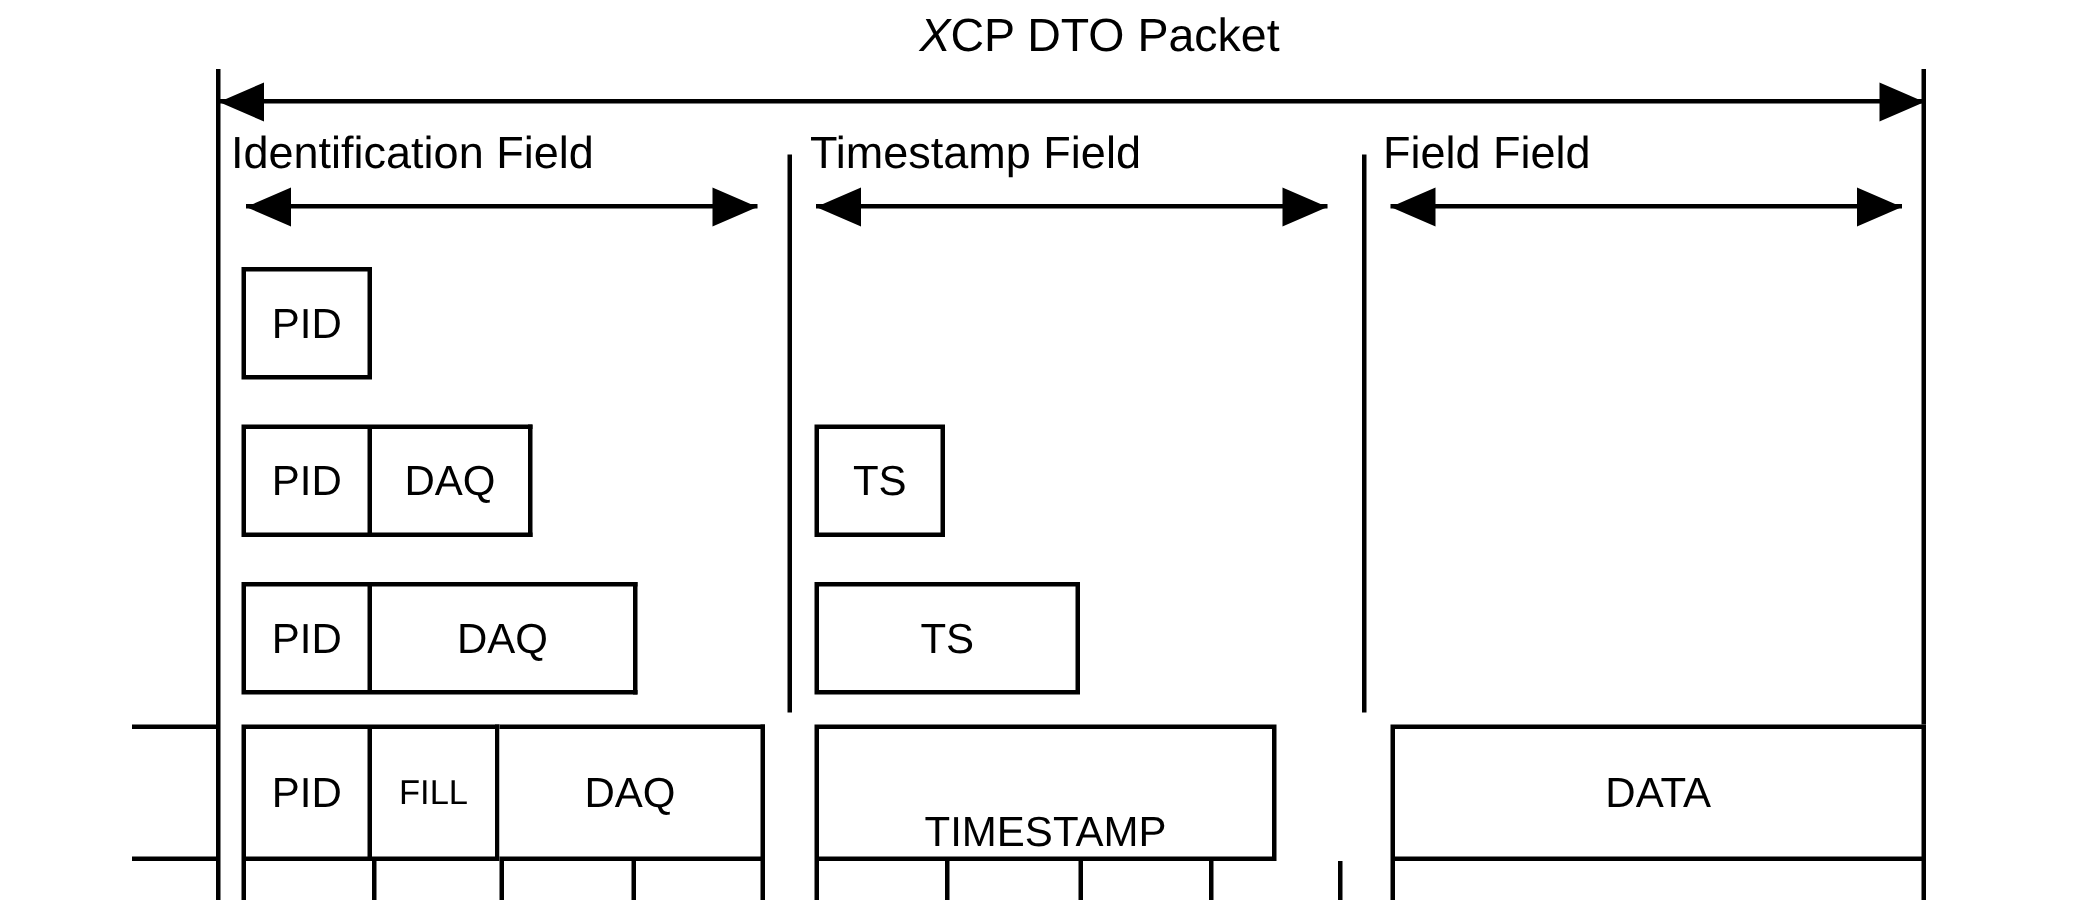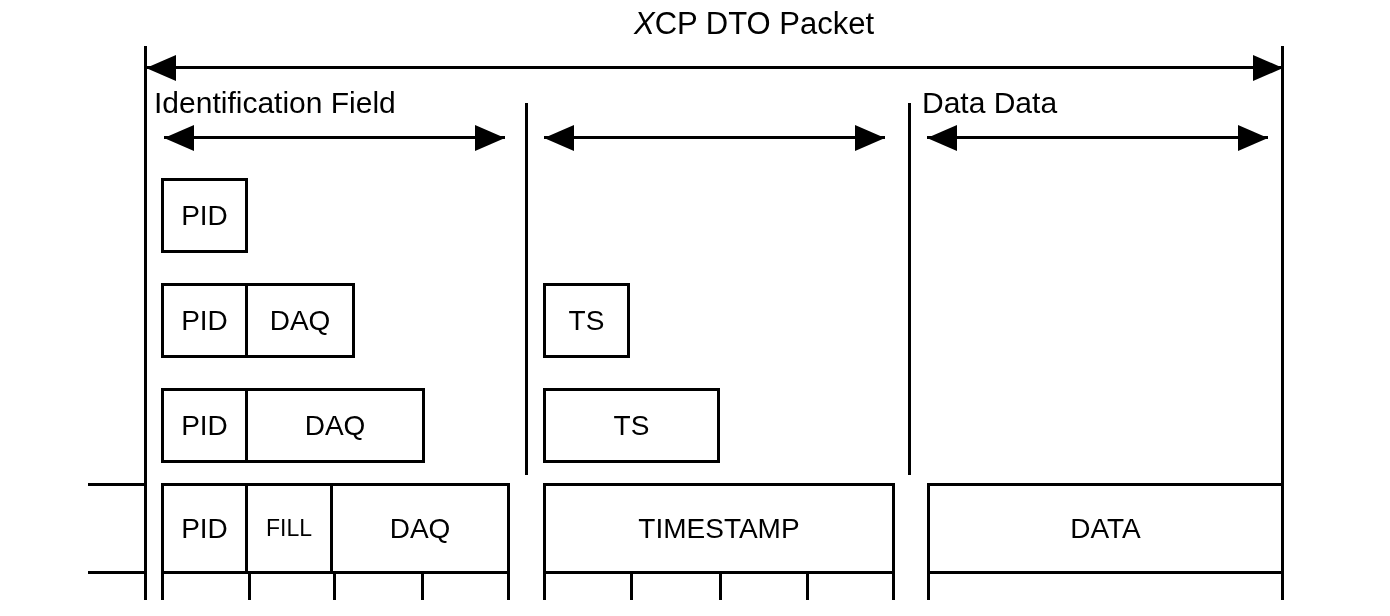--- a/index.html
+++ b/index.html
@@ -91,38 +91,39 @@
     position: absolute;
     width: 3px;
     background: #000000;
   }
 </style>
 </head>
 <body>
 
 <div id="stage">
 
-  <div class="title" style="left:613px; top:8px;margin-left:21px;">
+  <div class="title" style="left:613px; top:8px;">
     <span class="ital">X</span><span>CP DTO Packet</span>
   </div>
 
   <div class="vline" style="left:144px; top:46px; height:554px;"></div>
   <div class="vline" style="left:1281px; top:46px; height:554px;"></div>
 
   <div class="arrow" style="left:146px; top:55px; width:1137px;">
     <div class="shaft"></div>
     <div class="head left"></div>
     <div class="head right"></div>
   </div>
 
   <div class="vline" style="left:525px; top:103px; height:372px;"></div>
   <div class="vline" style="left:908px; top:103px; height:372px;"></div>
 
   <div class="fieldlabel" style="left:154px; top:88px; width:360px;">Identification Field</div>
-  <div class="fieldlabel" style="left:922px; top:88px; width:350px;">Data Data</div>
+  <div class="fieldlabel" style="left:540px; top:88px; width:355px;">Timestamp Field</div>
+  <div class="fieldlabel" style="left:922px; top:88px; width:350px;">Field Field</div>
 
   <div class="arrow" style="left:164px; top:125px; width:341px;">
     <div class="shaft"></div>
     <div class="head left"></div>
     <div class="head right"></div>
   </div>
   <div class="arrow" style="left:544px; top:125px; width:341px;">
     <div class="shaft"></div>
     <div class="head left"></div>
     <div class="head right"></div>
@@ -163,21 +164,21 @@
   <div class="cell" style="left:161px; top:483px; width:87px; height:91px;">
     <span class="cell-label">PID</span>
   </div>
   <div class="cell joinl" style="left:248px; top:483px; width:85px; height:91px;">
     <span class="cell-label small">FILL</span>
   </div>
   <div class="cell joinl" style="left:333px; top:483px; width:177px; height:91px;">
     <span class="cell-label">DAQ</span>
   </div>
 
-  <div class="cell" style="left:543px; top:483px; width:352px; height:91px;">
+  <div class="cell" style="left:543px; top:483px; width:308px; height:91px;align-items:flex-end;">
     <span class="cell-label">TIMESTAMP</span>
   </div>
 
   <div class="cell" style="left:927px; top:483px; width:357px; height:91px;">
     <span class="cell-label">DATA</span>
   </div>
 
   <div class="tick" style="left:161px; top:574px; height:26px;"></div>
   <div class="tick" style="left:248px; top:574px; height:26px;"></div>
   <div class="tick" style="left:333px; top:574px; height:26px;"></div>

